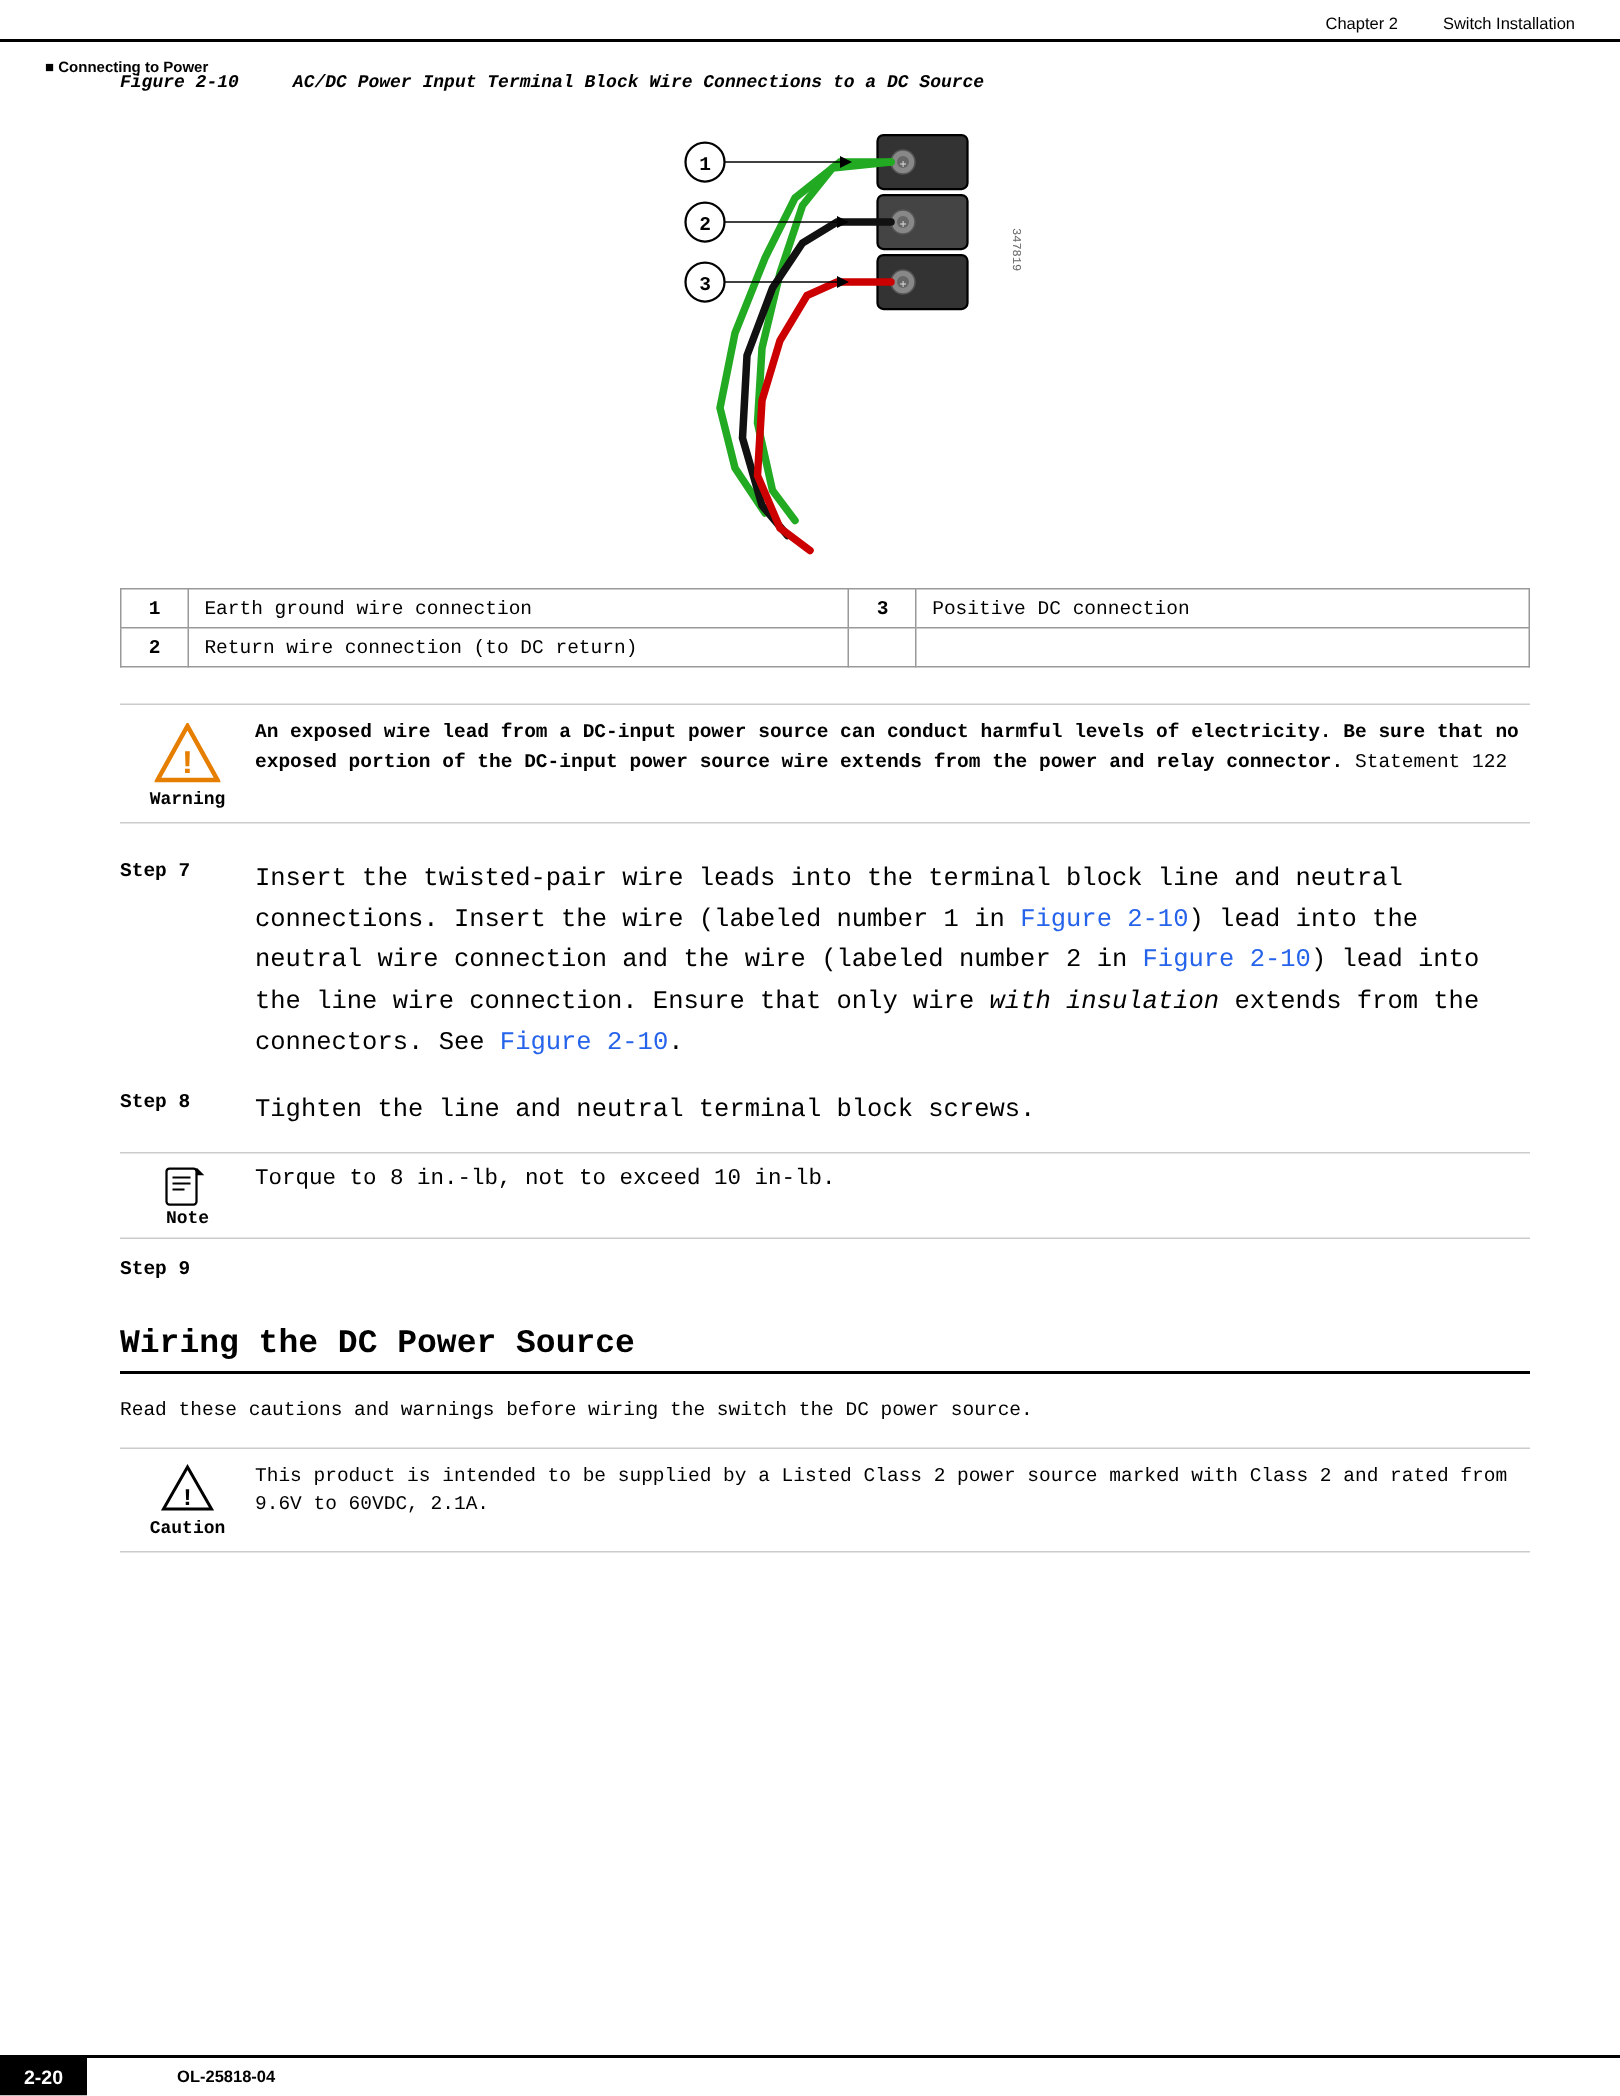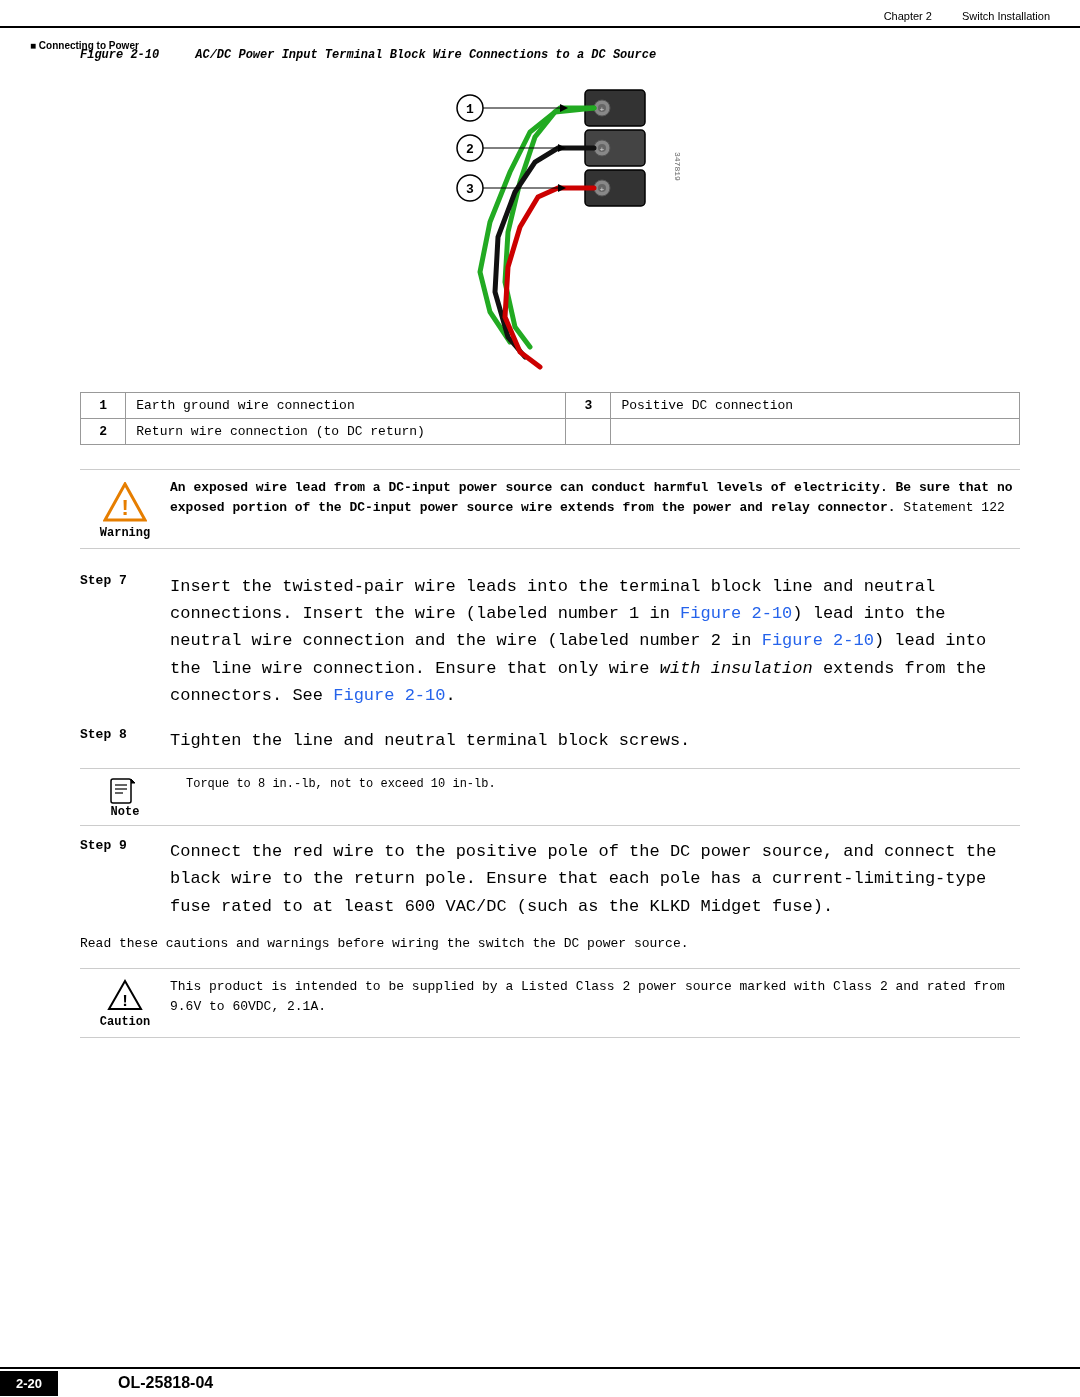--- a/index.html
+++ b/index.html
@@ -151,23 +151,22 @@
       flex-direction: column;
       align-items: center;
       padding-top: 2px;
     }
     .note-label {
       font-weight: bold;
       font-size: 12px;
     }
     .note-text {
       flex: 1;
-      font-size: 12px;
+      font-size: 15px;
       line-height: 1.5;
-      margin-left: 16px;
     }
 
     
     .step-row {
       display: flex;
       align-items: flex-start;
       margin-bottom: 14px;
       padding-top: 4px;
     }
     .step-label {
@@ -254,21 +253,21 @@
       font-size: 13px;
     }
     .footer-title {
       flex: 1;
       text-align: center;
       font-size: 11px;
       font-weight: bold;
       padding: 5px;
     }
     .footer-doc-num {
-      font-size: 16px;
+      font-size: 11px;
       padding: 5px 16px;
       font-weight: bold;
     }
   </style>
 </head>
 <body>
 
 <div class="page-header">
   <div class="header-right">
     <span>Chapter 2</span>
@@ -392,23 +391,23 @@
         <path d="M 24 2 L 28 6 L 24 6 Z" fill="#000"></path>
         <path d="M 24 2 L 28 6 L 24 6" fill="none" stroke="#000" stroke-width="1"></path>
       </svg>
       <span class="note-label">Note</span>
     </div>
     <div class="note-text">Torque to 8 in.-lb, not to exceed 10 in-lb.</div>
   </div>
 
   <div class="step-row">
     <div class="step-label">Step 9</div>
-    <div class="step-text">Connect the red wire to the positive pole of the DC power source, and connect the black wire to the return pole. Ensure that each pole has a current-limiting-type fuse rated to at least 600 VAC/DC (such as the KLKD Midget fuse).</div>
-  </div>
-
+  </div>
+
+  <h2 class="section-heading">Wiring the DC Power Source</h2>
 
   <p class="section-intro">Read these cautions and warnings before wiring the switch the DC power source.</p>
 
   <div class="caution-block">
     <div class="caution-icon-col">
       <svg class="caution-triangle" viewBox="0 0 36 32">
         <polygon points="18,2 34,30 2,30" fill="none" stroke="#000" stroke-width="2"></polygon>
         <text x="18" y="27" text-anchor="middle" font-size="16" font-weight="bold" fill="#000">!</text>
       </svg>
       <span class="caution-label">Caution</span>

